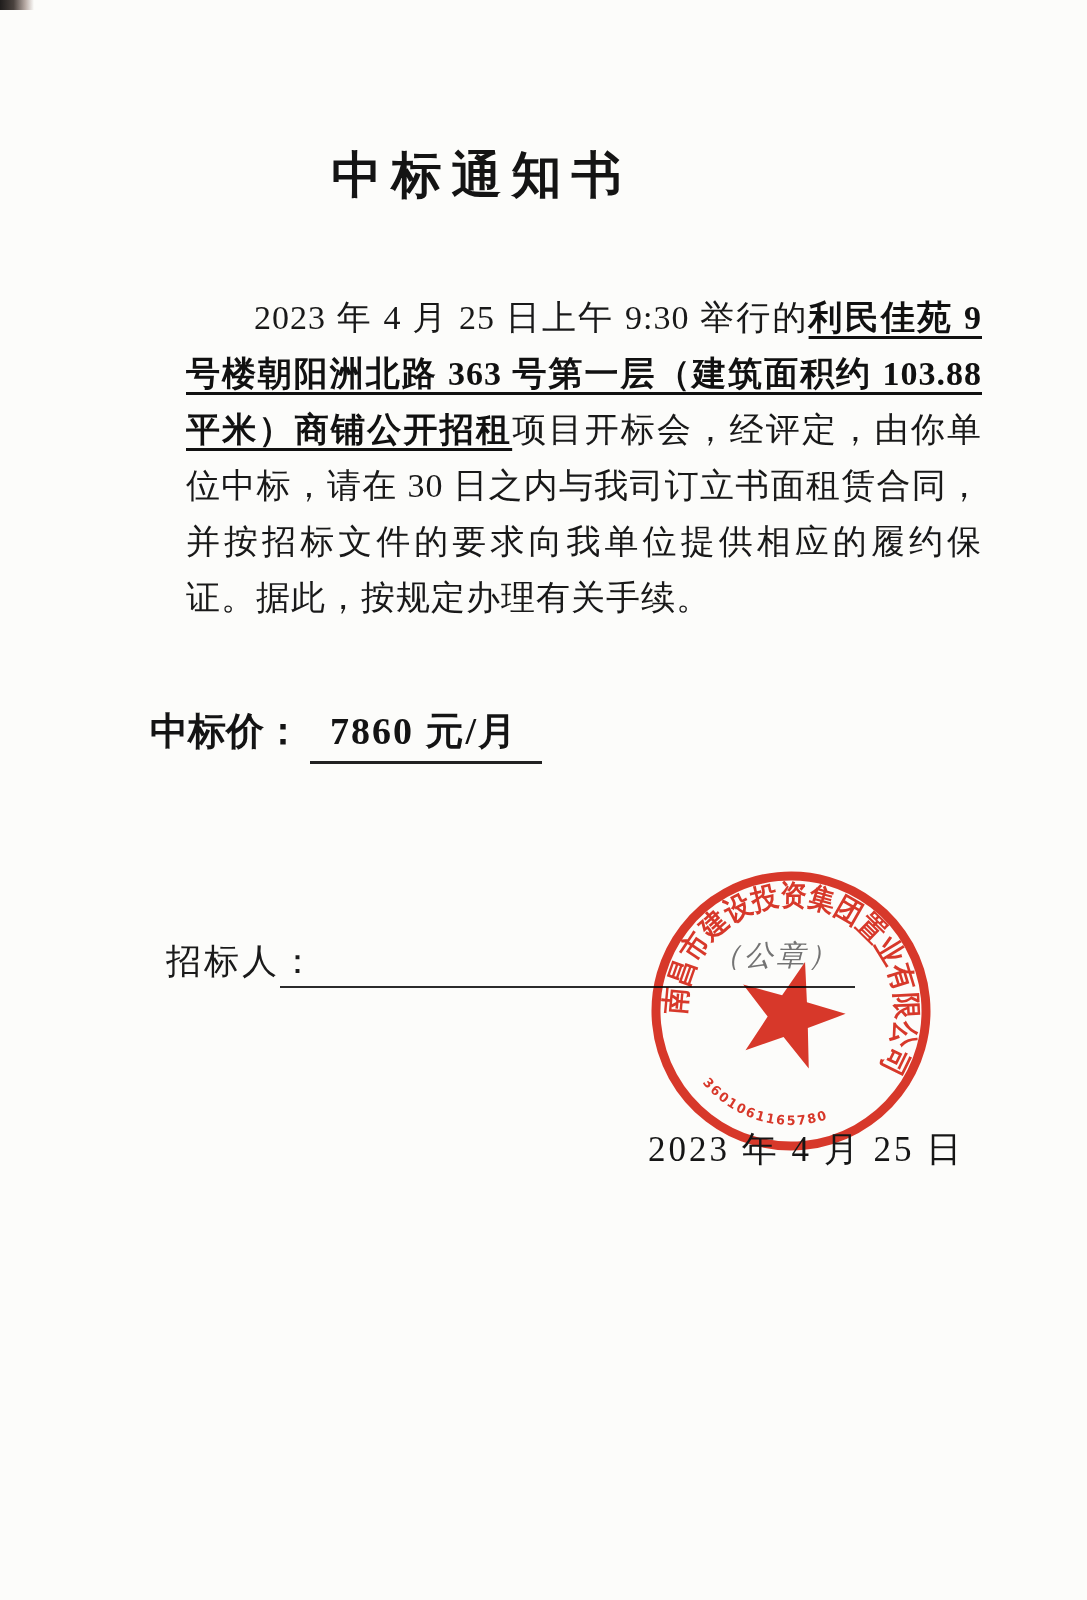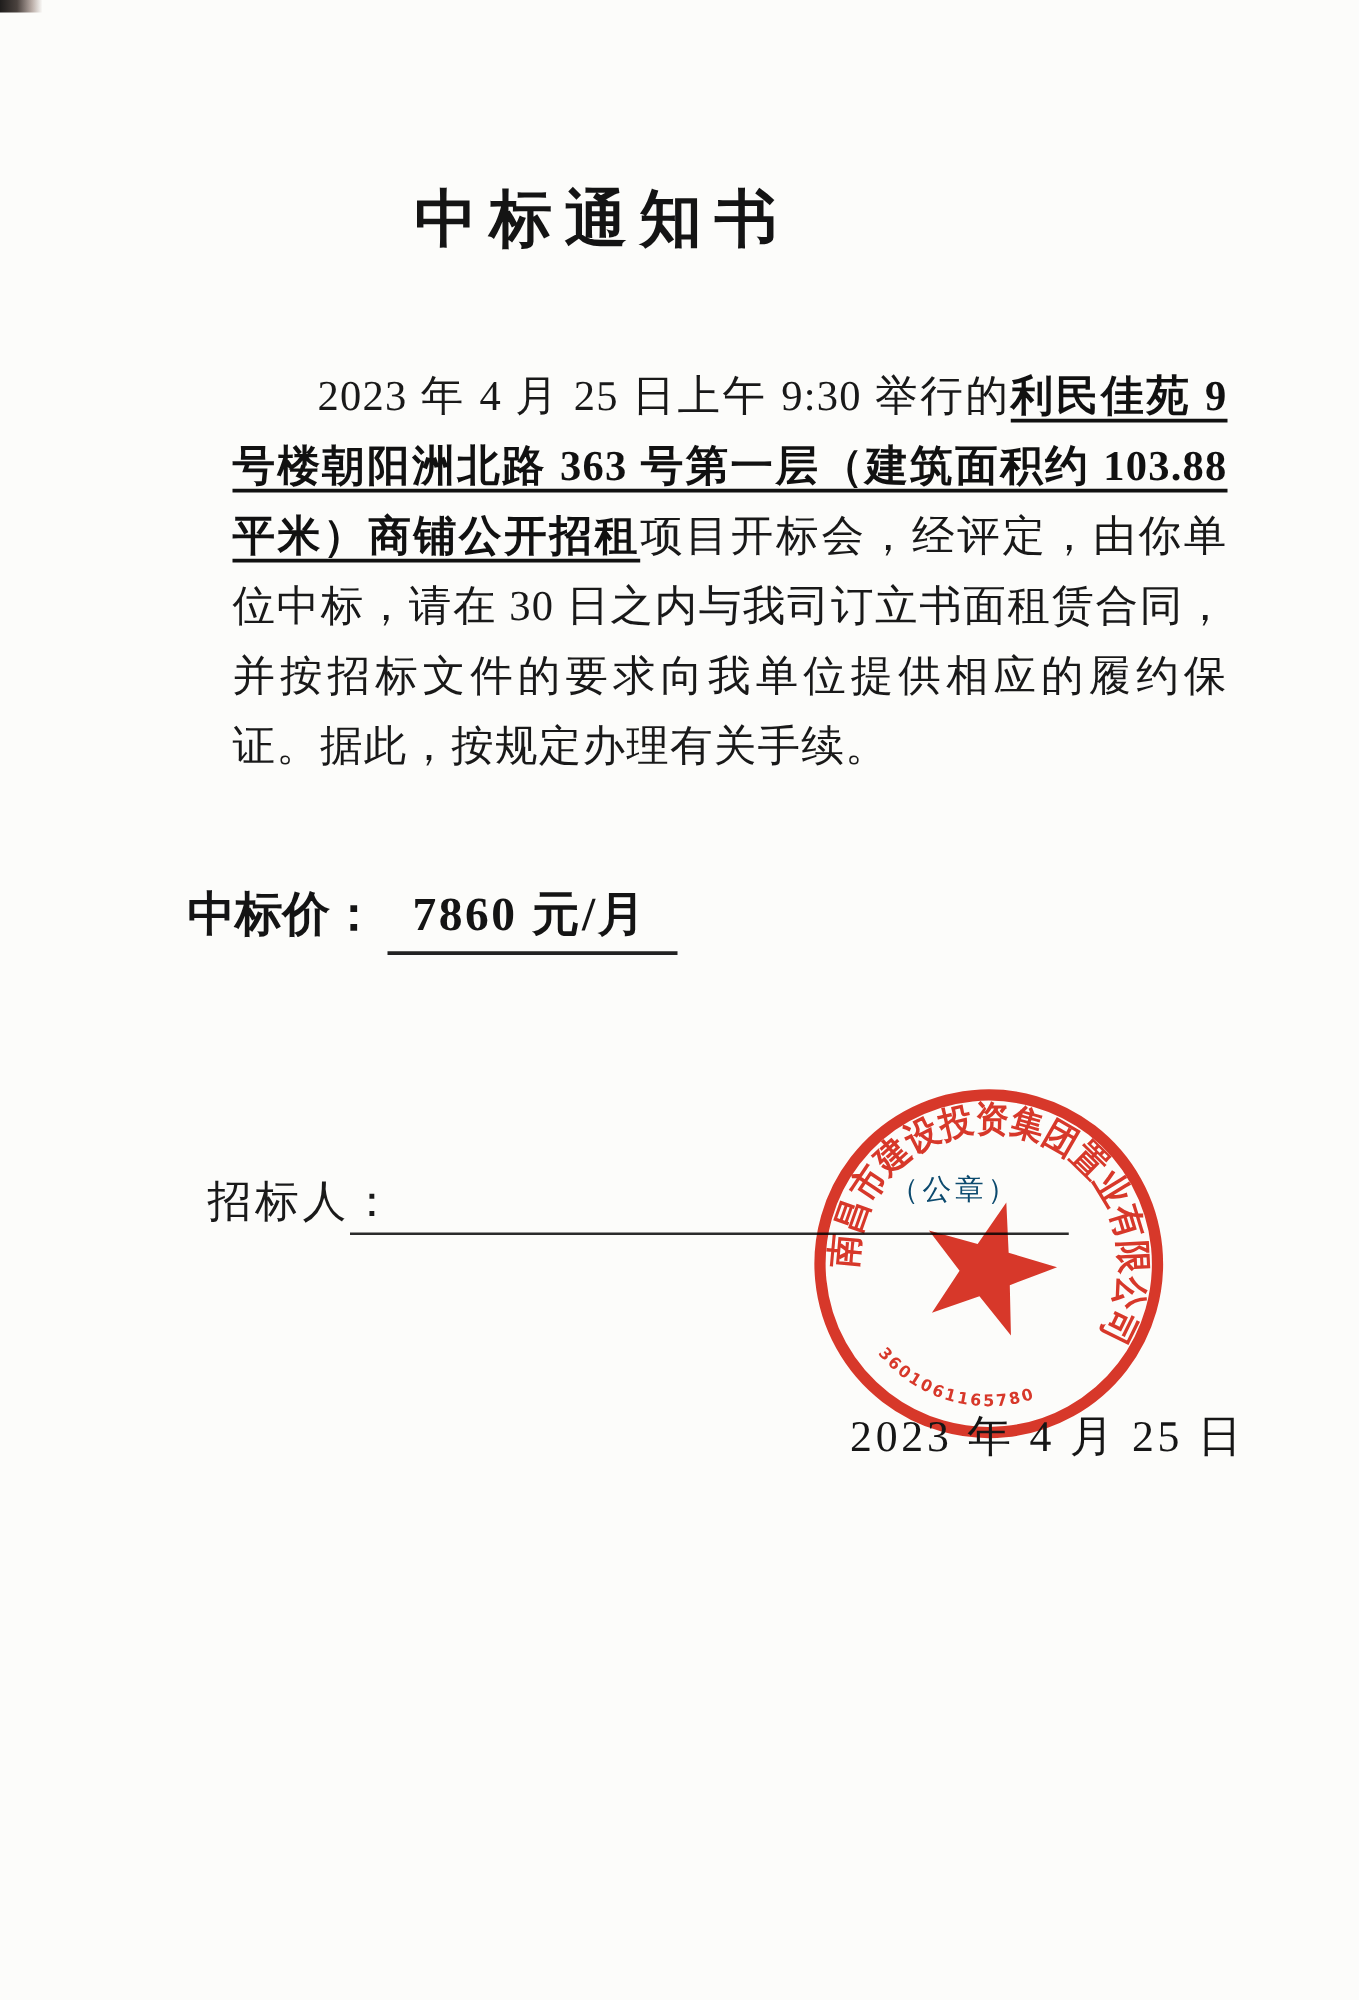--- a/index.html
+++ b/index.html
@@ -47,28 +47,28 @@
     padding:0 24px 4px 20px;margin-left:8px;letter-spacing:2px;
   }
   .bidder-line{
     position:absolute;left:150px;top:938px;font-size:35px;color:#1a1a1a;letter-spacing:3px;margin-left:16px;
   }
   .bidder-underline{
     position:absolute;left:280px;top:986px;width:575px;height:0;
     border-bottom:2.5px solid #2b2b2b;
   }
   .seal-placeholder{
-    position:absolute;left:712px;top:936px;font-size:23px;color:#0c4a6e;letter-spacing:3px;
+    position:absolute;left:712px;top:936px;font-size:29px;color:#737373;letter-spacing:3px;font-style:italic;
   }
   .seal-svg{
     position:absolute;left:641px;top:861px;width:300px;height:300px;
     mix-blend-mode:multiply;opacity:0.93;
   }
   .date-line{
-    position:absolute;left:648px;top:1126px;font-size:35px;color:#161616;letter-spacing:3px;margin-left:32px;
+    position:absolute;left:648px;top:1126px;font-size:35px;color:#161616;letter-spacing:3px;
   }
 </style>
 </head>
 <body>
 
 <div class="page">
 
   <div class="corner-mark"></div>
 
   <div class="doc-title">中标通知书</div>

